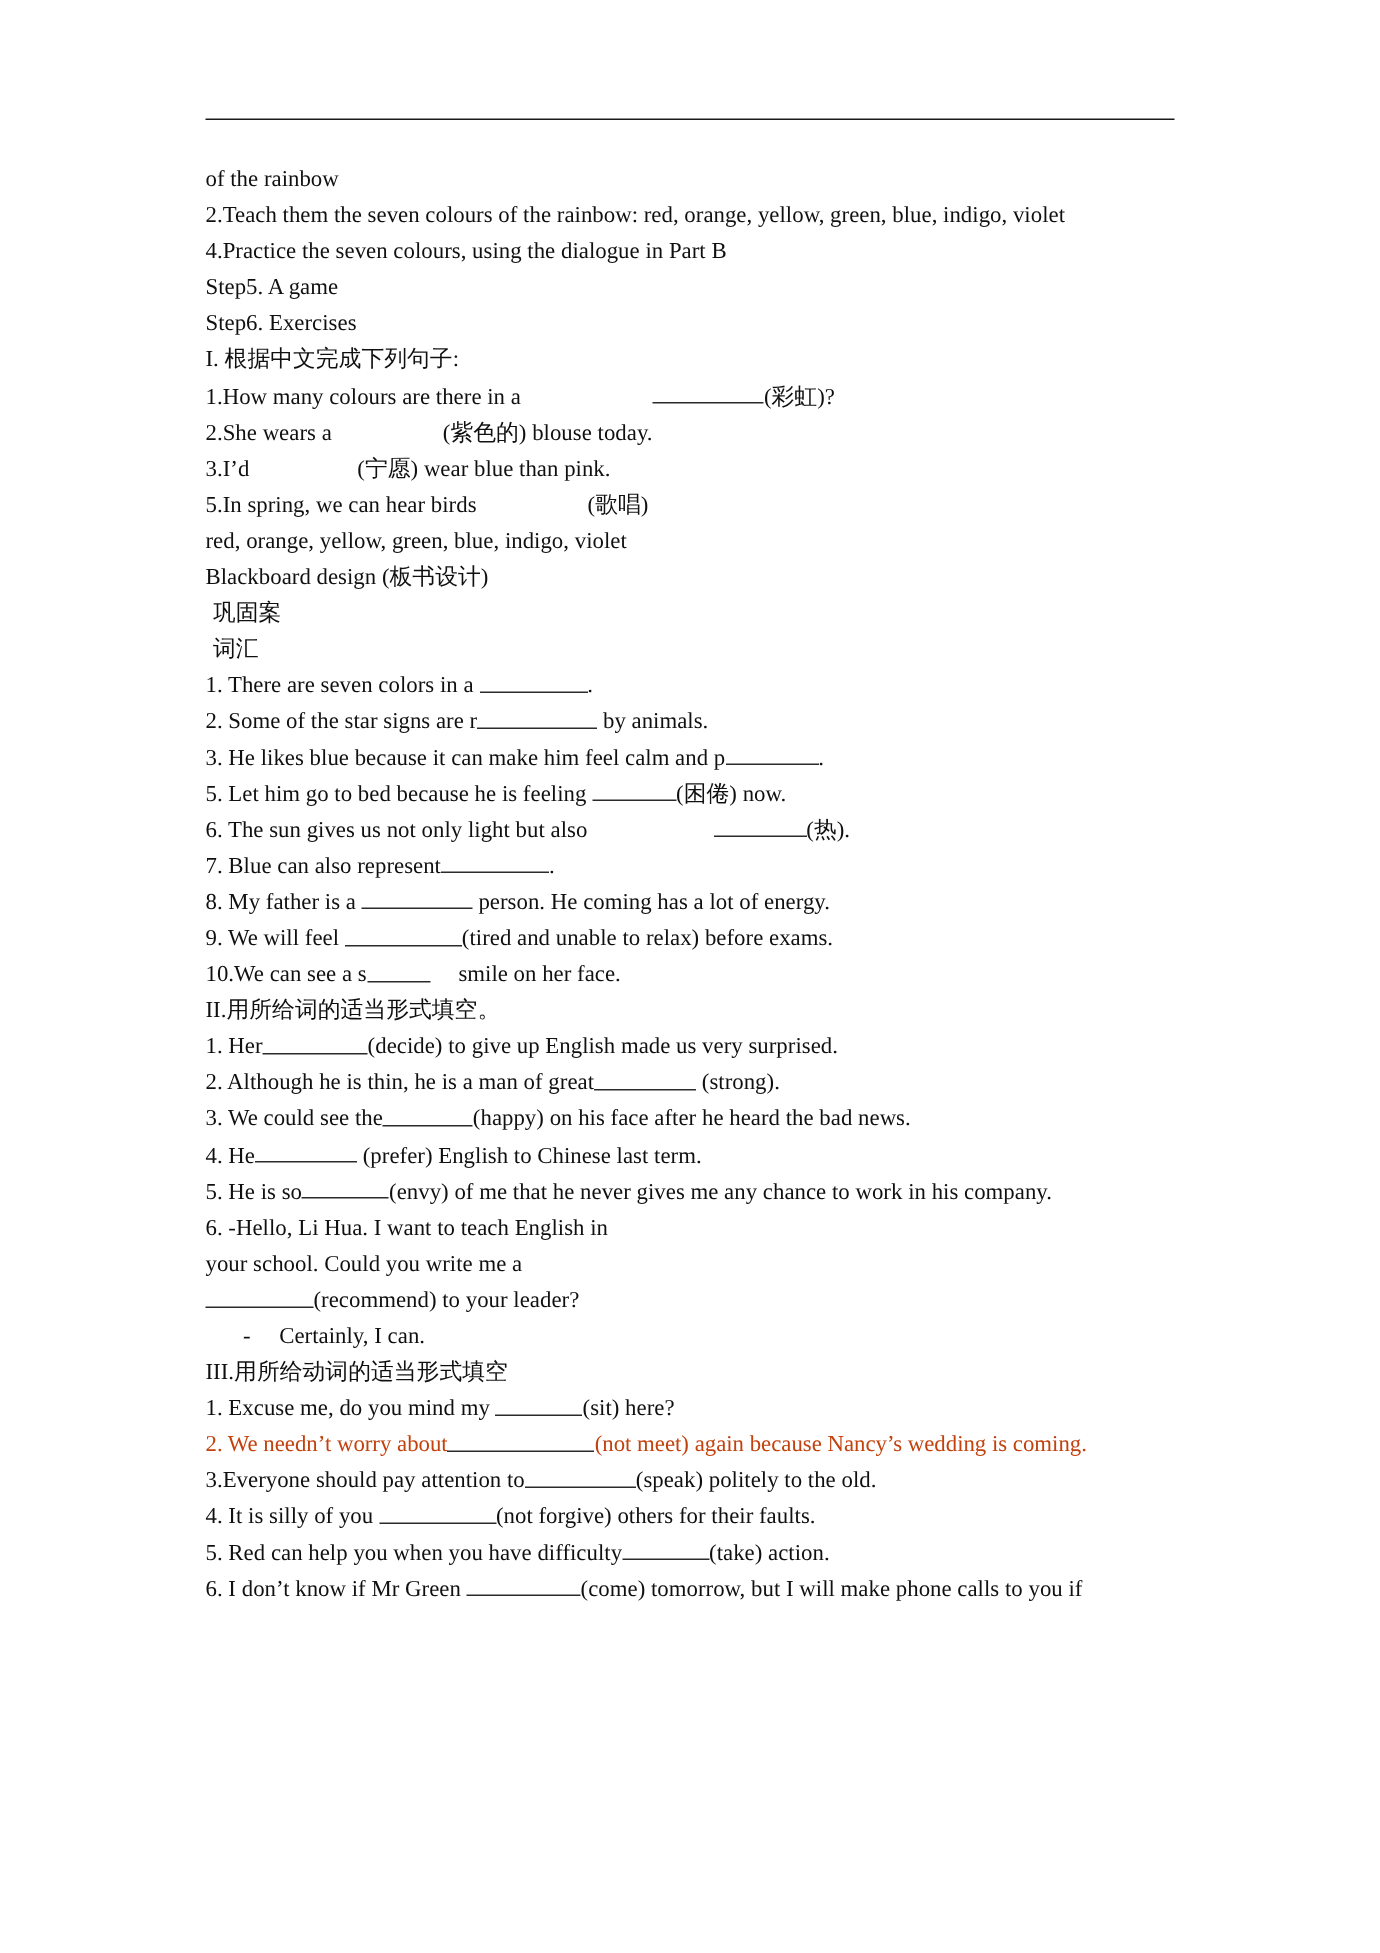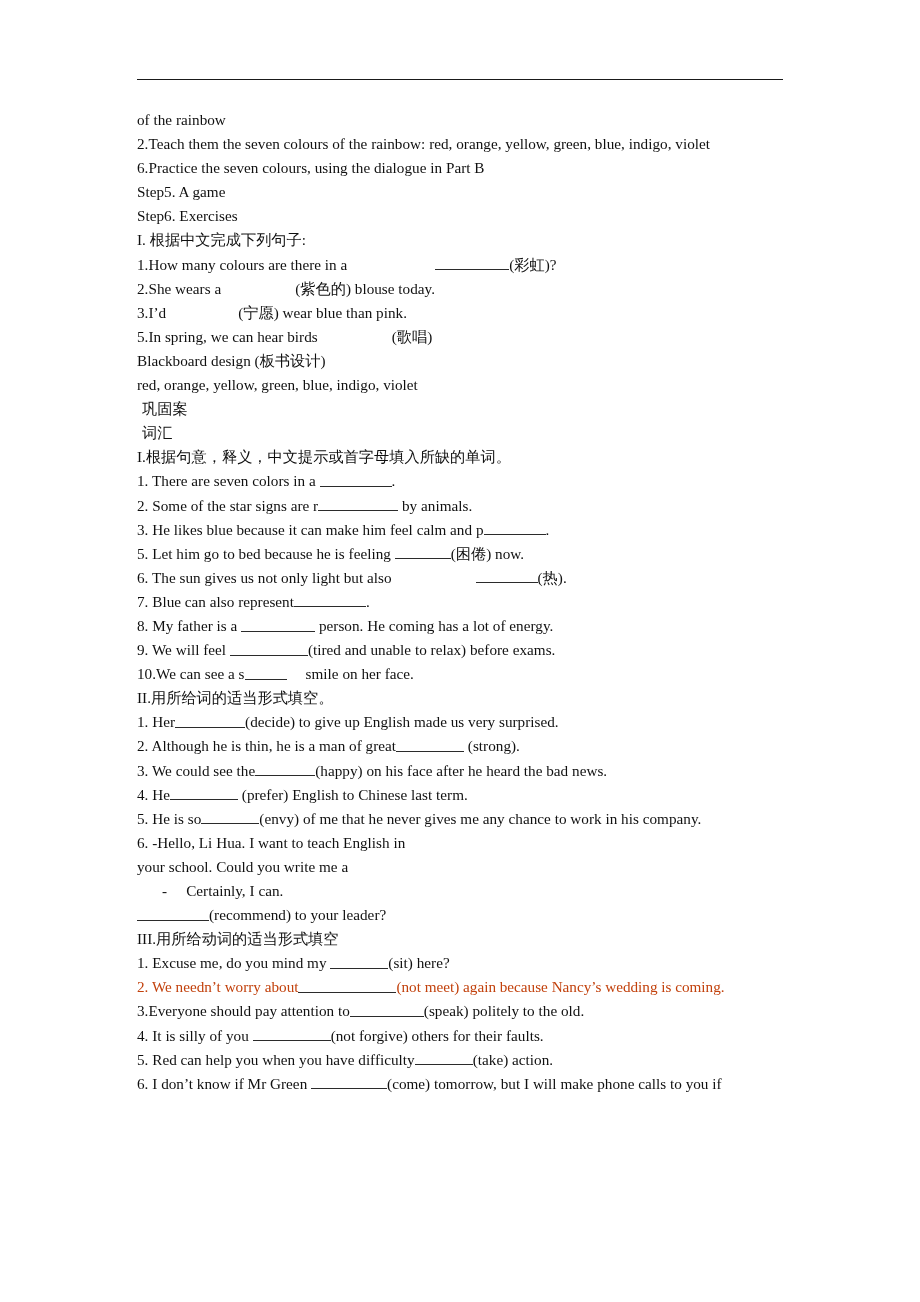--- a/index.html
+++ b/index.html
@@ -80,52 +80,51 @@
 </head>
 <body>
 
 <div class="page">
 
   <div class="header-rule"></div>
 
   <div class="body-block" id="body-block">
       <div class="line"><span>of the rainbow</span></div>
       <div class="line"><span>2.Teach them the seven colours of the rainbow: red, orange, yellow, green, blue, indigo, violet</span></div>
-      <div class="line"><span>6.Practice the seven colours, using the dialogue in Part B</span></div>
+      <div class="line"><span>4.Practice the seven colours, using the dialogue in Part B</span></div>
       <div class="line"><span>Step5. A game</span></div>
       <div class="line"><span>Step6. Exercises</span></div>
       <div class="line"><span>I. 根据中文完成下列句子:</span></div>
       <div class="line"><span>1.How many colours are there in a</span><span class="gap" style="width: 88px;"></span><span class="blank" style="width: 74px;"></span><span>(彩虹)?</span></div>
       <div class="line"><span>2.She wears a</span><span class="gap" style="width: 74px;"></span><span>(紫色的) blouse today.</span></div>
       <div class="line"><span>3.I’d</span><span class="gap" style="width: 72px;"></span><span>(宁愿) wear blue than pink.</span></div>
       <div class="line"><span>5.In spring, we can hear birds</span><span class="gap" style="width: 74px;"></span><span>(歌唱)</span></div>
+      <div class="line"><span>red, orange, yellow, green, blue, indigo, violet</span></div>
       <div class="line"><span>Blackboard design (板书设计)</span></div>
-      <div class="line"><span>red, orange, yellow, green, blue, indigo, violet</span></div>
       <div class="line indent-sm"><span>巩固案</span></div>
       <div class="line indent-sm"><span>词汇</span></div>
-      <div class="line"><span>I.根据句意，释义，中文提示或首字母填入所缺的单词。</span></div>
       <div class="line"><span>1. There are seven colors in a </span><span class="blank" style="width: 72px;"></span><span>.</span></div>
       <div class="line"><span>2. Some of the star signs are r</span><span class="blank" style="width: 80px;"></span><span> by animals.</span></div>
       <div class="line"><span>3. He likes blue because it can make him feel calm and p</span><span class="blank" style="width: 62px;"></span><span>.</span></div>
       <div class="line"><span>5. Let him go to bed because he is feeling </span><span class="blank" style="width: 56px;"></span><span>(困倦) now.</span></div>
       <div class="line"><span>6. The sun gives us not only light but also</span><span class="gap" style="width: 84px;"></span><span class="blank" style="width: 62px;"></span><span>(热).</span></div>
       <div class="line"><span>7. Blue can also represent</span><span class="blank" style="width: 72px;"></span><span>.</span></div>
       <div class="line"><span>8. My father is a </span><span class="blank" style="width: 74px;"></span><span> person. He coming has a lot of energy.</span></div>
       <div class="line"><span>9. We will feel </span><span class="blank" style="width: 78px;"></span><span>(tired and unable to relax) before exams.</span></div>
       <div class="line"><span>10.We can see a s</span><span class="blank" style="width: 42px;"></span><span>     smile on her face.</span></div>
       <div class="line"><span>II.用所给词的适当形式填空。</span></div>
       <div class="line"><span>1. Her</span><span class="blank" style="width: 70px;"></span><span>(decide) to give up English made us very surprised.</span></div>
       <div class="line"><span>2. Although he is thin, he is a man of great</span><span class="blank" style="width: 68px;"></span><span> (strong).</span></div>
       <div class="line"><span>3. We could see the</span><span class="blank" style="width: 60px;"></span><span>(happy) on his face after he heard the bad news.</span></div>
       <div class="line"><span>4. He</span><span class="blank" style="width: 68px;"></span><span> (prefer) English to Chinese last term.</span></div>
       <div class="line"><span>5. He is so</span><span class="blank" style="width: 58px;"></span><span>(envy) of me that he never gives me any chance to work in his company.</span></div>
       <div class="line"><span>6. -Hello, Li Hua. I want to teach English in</span></div>
       <div class="line"><span>your school. Could you write me a</span></div>
+      <div class="line"><span class="blank" style="width: 72px;"></span><span>(recommend) to your leader?</span></div>
       <div class="line indent-dash"><span>-     Certainly, I can.</span></div>
-      <div class="line"><span class="blank" style="width: 72px;"></span><span>(recommend) to your leader?</span></div>
       <div class="line"><span>III.用所给动词的适当形式填空</span></div>
       <div class="line"><span>1. Excuse me, do you mind my </span><span class="blank" style="width: 58px;"></span><span>(sit) here?</span></div>
       <div class="just"><span>2. We needn’t worry about</span><span class="blank" style="width: 98px;"></span><span>(not meet) again because Nancy’s wedding is coming.</span></div>
       <div class="line"><span>3.Everyone should pay attention to</span><span class="blank" style="width: 74px;"></span><span>(speak) politely to the old.</span></div>
       <div class="line"><span>4. It is silly of you </span><span class="blank" style="width: 78px;"></span><span>(not forgive) others for their faults.</span></div>
       <div class="line"><span>5. Red can help you when you have difficulty</span><span class="blank" style="width: 58px;"></span><span>(take) action.</span></div>
       <div class="line"><span>6. I don’t know if Mr Green </span><span class="blank" style="width: 76px;"></span><span>(come) tomorrow, but I will make phone calls to you if</span></div>
     </div>
 
 </div>

